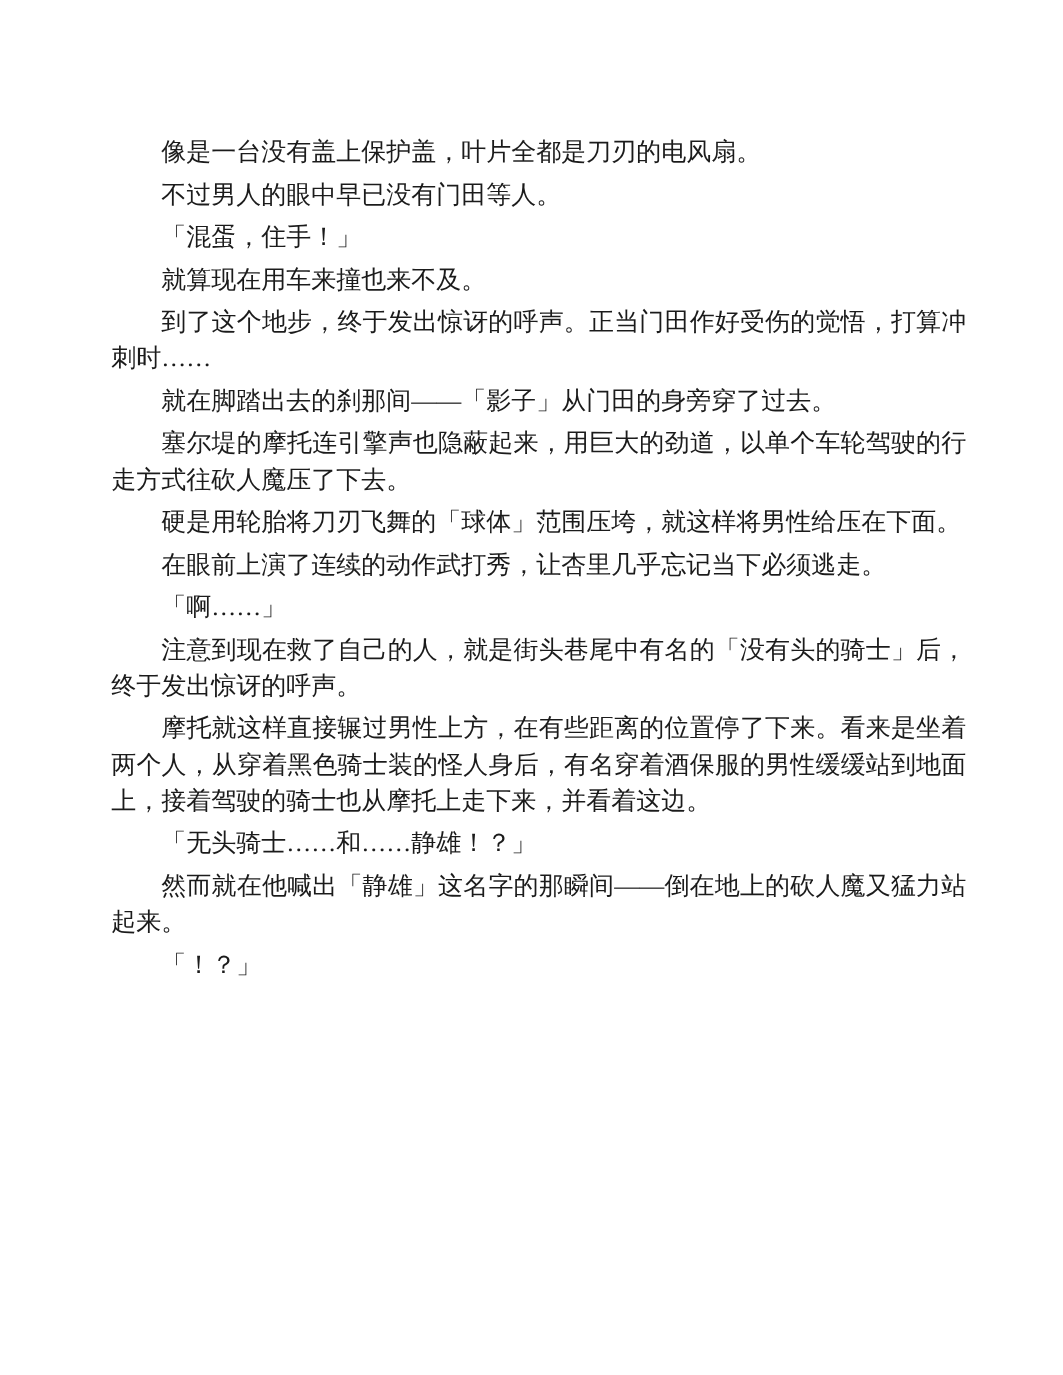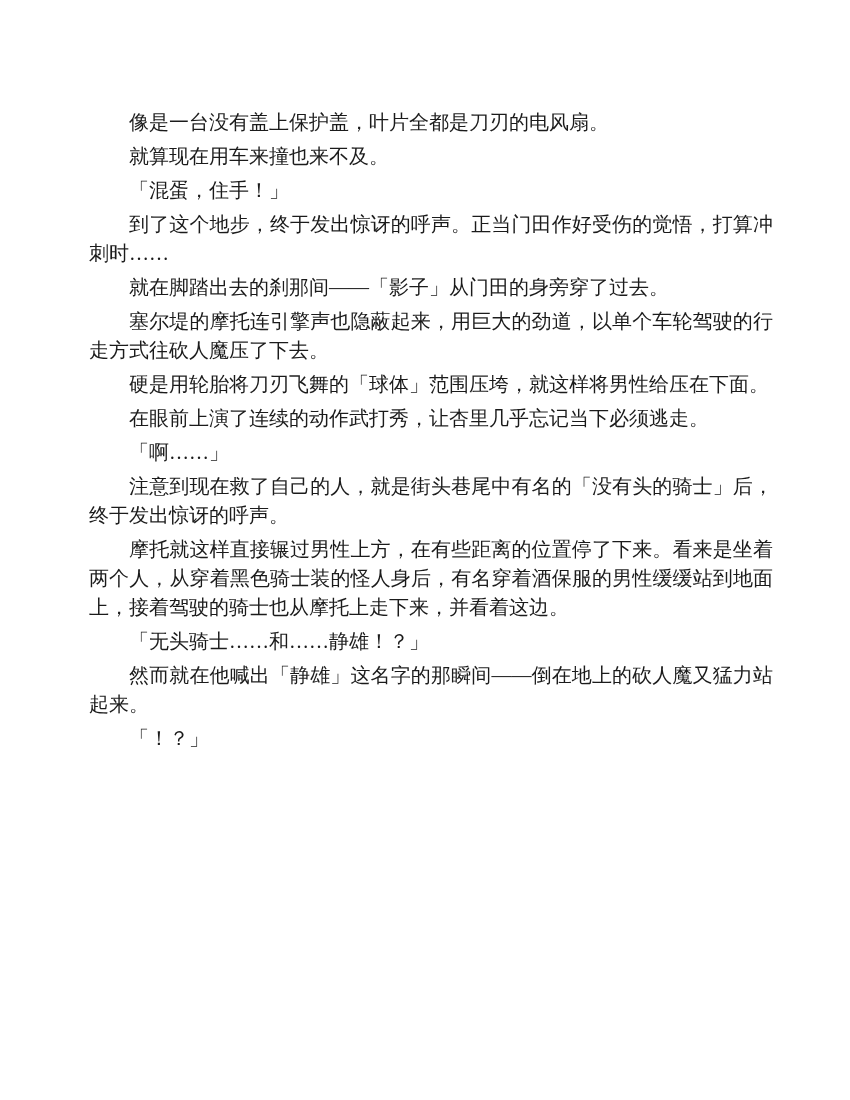--- a/index.html
+++ b/index.html
@@ -32,22 +32,23 @@
     padding: 0;
     text-indent: 2em;
   }
 </style>
 </head>
 <body>
 
 <div class="page">
   <div class="text-block">
       <p>像是一台没有盖上保护盖，叶片全都是刀刃的电风扇。</p>
+      <p>不过男人的眼中早已没有门田等人。</p>
+      <p>「混蛋，住手！」</p>
       <p>就算现在用车来撞也来不及。</p>
-      <p>「混蛋，住手！」</p>
       <p>到了这个地步，终于发出惊讶的呼声。正当门田作好受伤的觉悟，打算冲刺时……</p>
       <p>就在脚踏出去的刹那间——「影子」从门田的身旁穿了过去。</p>
       <p>塞尔堤的摩托连引擎声也隐蔽起来，用巨大的劲道，以单个车轮驾驶的行走方式往砍人魔压了下去。</p>
       <p>硬是用轮胎将刀刃飞舞的「球体」范围压垮，就这样将男性给压在下面。</p>
       <p>在眼前上演了连续的动作武打秀，让杏里几乎忘记当下必须逃走。</p>
       <p>「啊……」</p>
       <p>注意到现在救了自己的人，就是街头巷尾中有名的「没有头的骑士」后，终于发出惊讶的呼声。</p>
       <p>摩托就这样直接辗过男性上方，在有些距离的位置停了下来。看来是坐着两个人，从穿着黑色骑士装的怪人身后，有名穿着酒保服的男性缓缓站到地面上，接着驾驶的骑士也从摩托上走下来，并看着这边。</p>
       <p>「无头骑士……和……静雄！？」</p>
       <p>然而就在他喊出「静雄」这名字的那瞬间——倒在地上的砍人魔又猛力站起来。</p>

